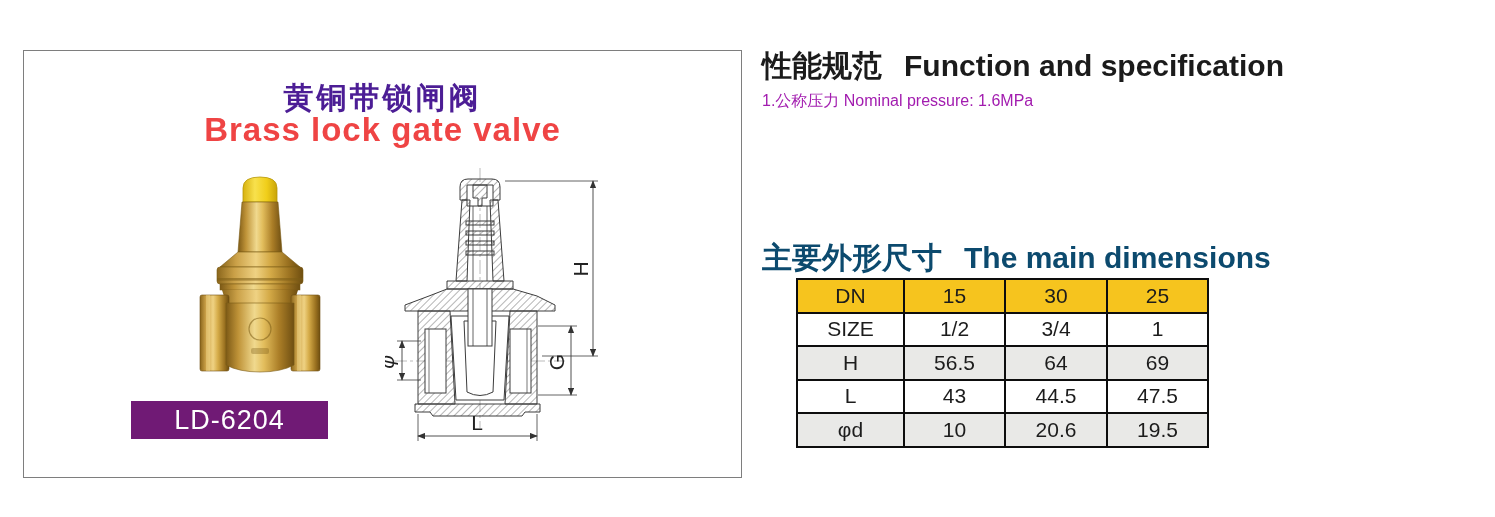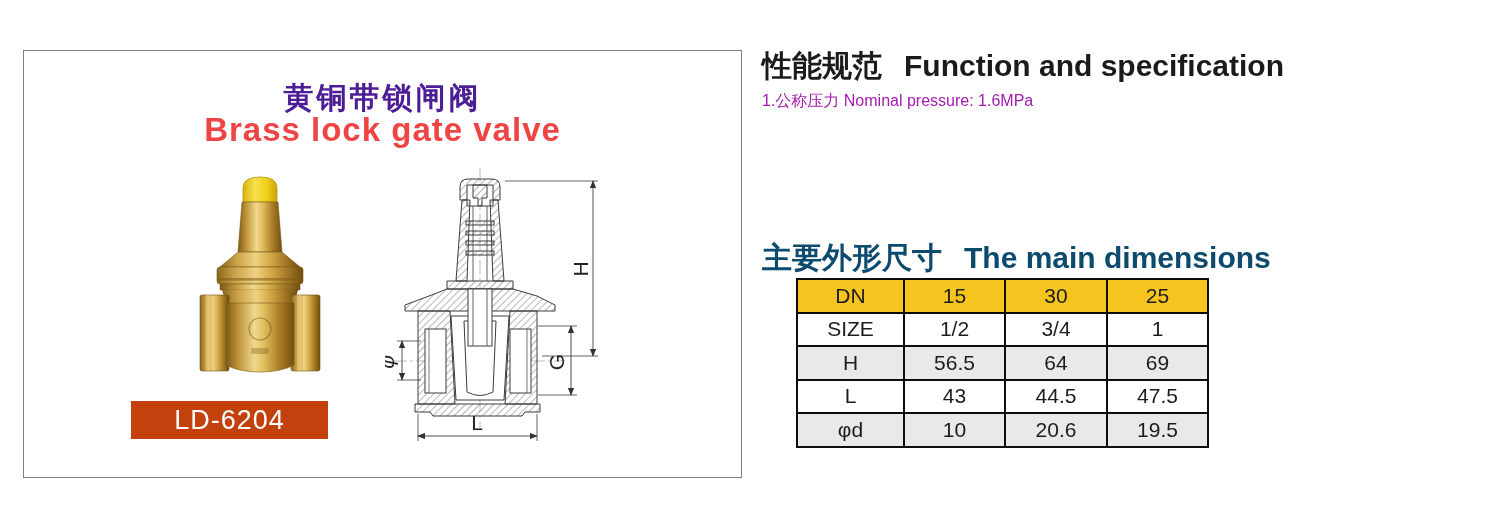--- a/index.html
+++ b/index.html
@@ -9,21 +9,21 @@
 
   
   .panel { position:absolute; left:23px; top:50px; width:719px; height:428px;
            border:1.5px solid #7e7e7e; background:#fff; }
   .title-zh { position:absolute; left:23px; top:78px; width:719px; text-align:center;
               font-size:30px; font-weight:bold; letter-spacing:3px; color:#4c1d95; }
   .title-en { position:absolute; left:23px; top:111px; width:719px; text-align:center;
               font-size:33px; font-weight:600; letter-spacing:1px; color:#ef4444; }
   .photo-svg { position:absolute; left:197px; top:172px; width:126px; height:204px; }
   .model-badge { position:absolute; left:131px; top:401px; width:197px; height:38px;
-                 background:#c2410c; display:flex; align-items:center; justify-content:center; }
+                 background:#701a75; display:flex; align-items:center; justify-content:center; }
   .model-badge span { color:#ffffff; font-size:27px; letter-spacing:1px; }
   .drawing-svg { position:absolute; left:385px; top:166px; width:228px; height:296px; }
 
   
   .h-spec { position:absolute; left:762px; top:46px; font-size:30px; font-weight:bold;
             color:#1b1b1b; white-space:nowrap; }
   .h-spec .en, .h-dim .en { margin-left:22px; }
   .spec-list { position:absolute; left:762px; top:86px; width:730px; }
   .spec-line { font-size:16px; line-height:29px; color:#a21caf; white-space:nowrap; }
   .h-dim { position:absolute; left:762px; top:238px; font-size:30px; font-weight:bold;

